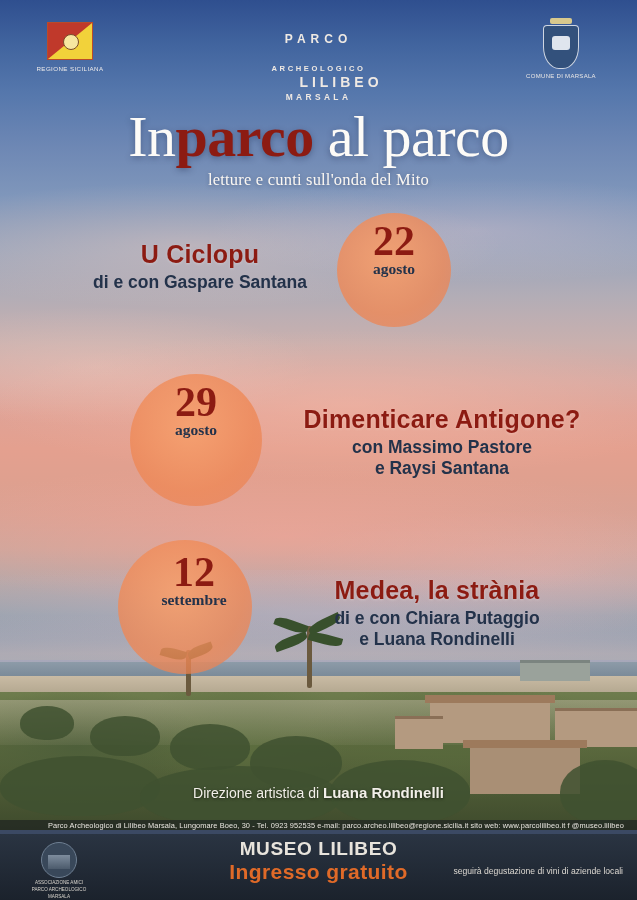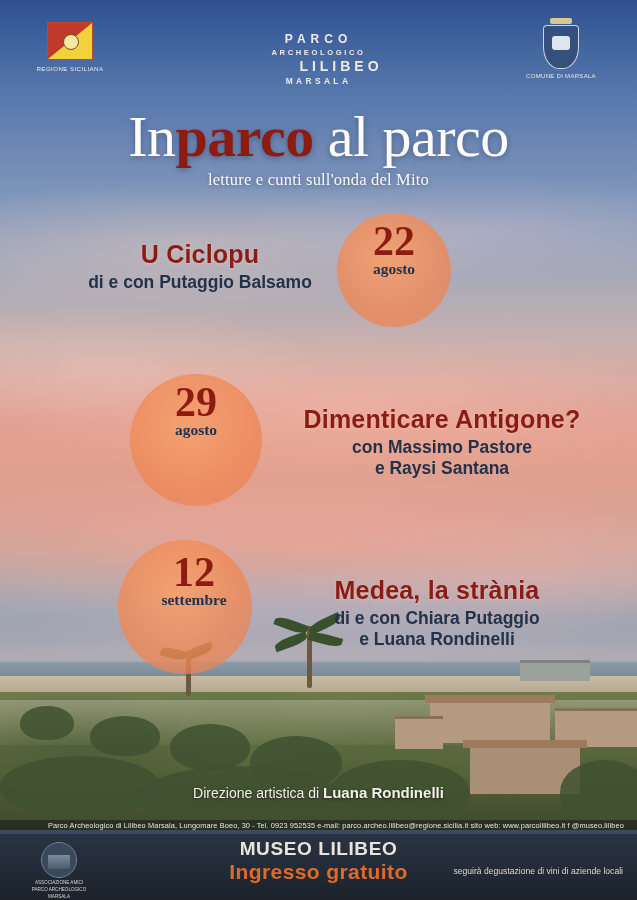--- a/index.html
+++ b/index.html
@@ -234,21 +234,21 @@
     letter-spacing: 0.4px;
   }
 
   .logo-center {
     position: absolute;
     left: 0; right: 0; top: 32px;
     text-align: center;
     color: #efe9e3;
   }
   .logo-center .l1 { font-size: 12px; font-weight: bold; letter-spacing: 5px; }
-  .logo-center .l2 { font-size: 7.6px; font-weight: bold; letter-spacing: 2.6px; margin-top: 2px; }
+  .logo-center .l2 { font-size: 7.6px; font-weight: bold; letter-spacing: 2.6px; margin-top: 18px; }
   .logo-center .l3 { font-size: 14px; font-weight: bold; letter-spacing: 4px; margin-top: 1px; padding-left: 45px; }
   .logo-center .l4 { font-size: 8.4px; font-weight: bold; letter-spacing: 3.4px; margin-top: 2px; }
 
   .logo-right {
     position: absolute;
     right: 28px; top: 18px;
     width: 96px;
     text-align: center;
   }
   .crest {
@@ -459,21 +459,21 @@
     </div>
     <div class="subtitle">letture e cunti sull'onda del Mito</div>
   </div>
 
   <div class="sun s1"></div>
   <div class="sun s2"></div>
   <div class="sun s3"></div>
 
   <div class="ev" style="left:60px; top:240px; width:280px; text-align:center;">
     <div class="ev-title">U Ciclopu</div>
-    <div class="ev-sub">di e con Putaggio Balsamo</div>
+    <div class="ev-sub">di e con Gaspare Santana</div>
   </div>
   <div class="ev" style="left:342px; top:222px; width:104px;">
     <div class="date-day">22</div>
     <div class="date-month">agosto</div>
   </div>
   <div class="time" style="left:305px; top:285px;">
     <span class="ore">ore</span>
     <span>19:00</span>
   </div>
 

